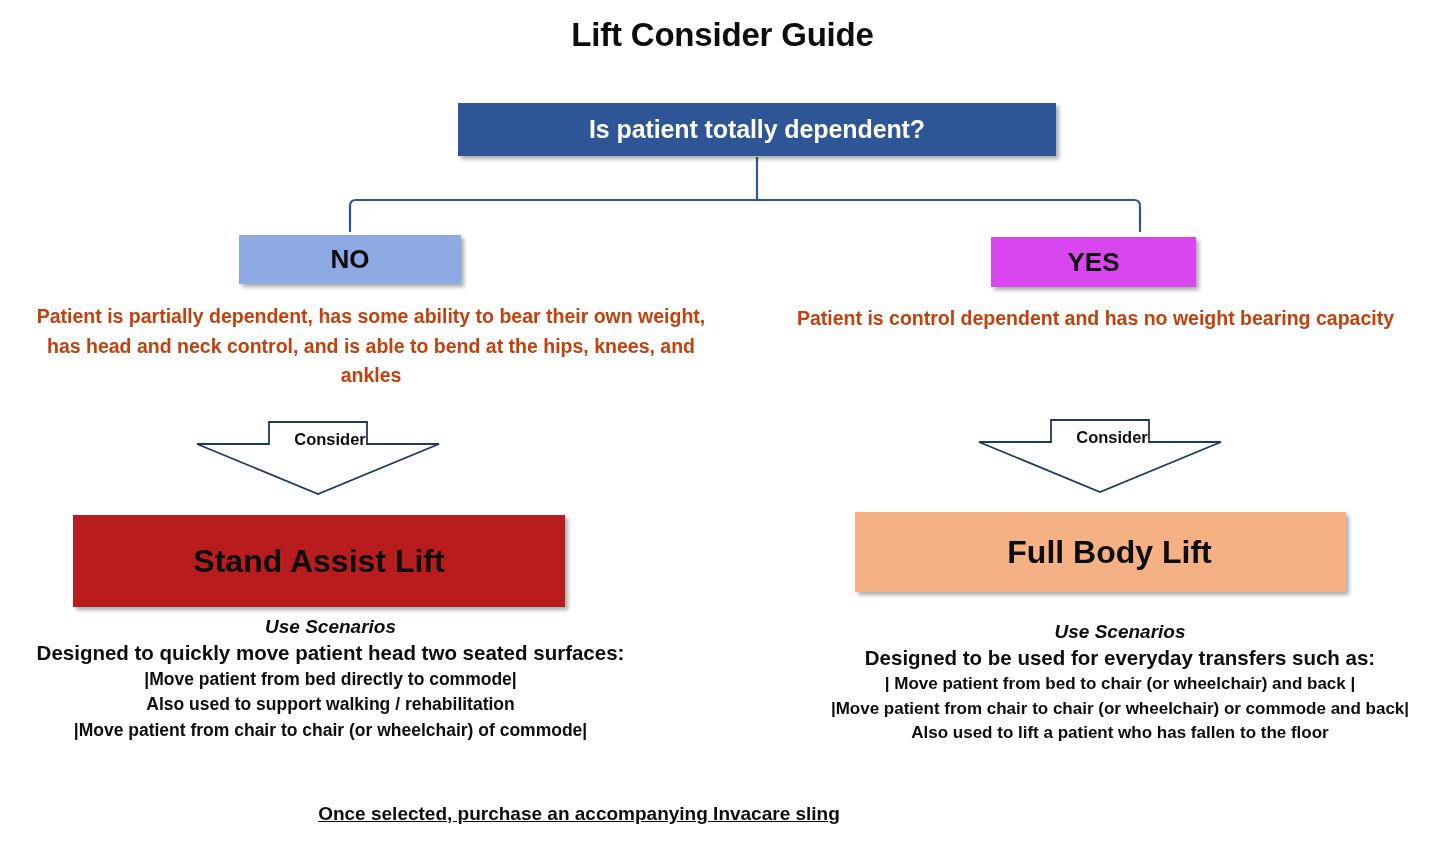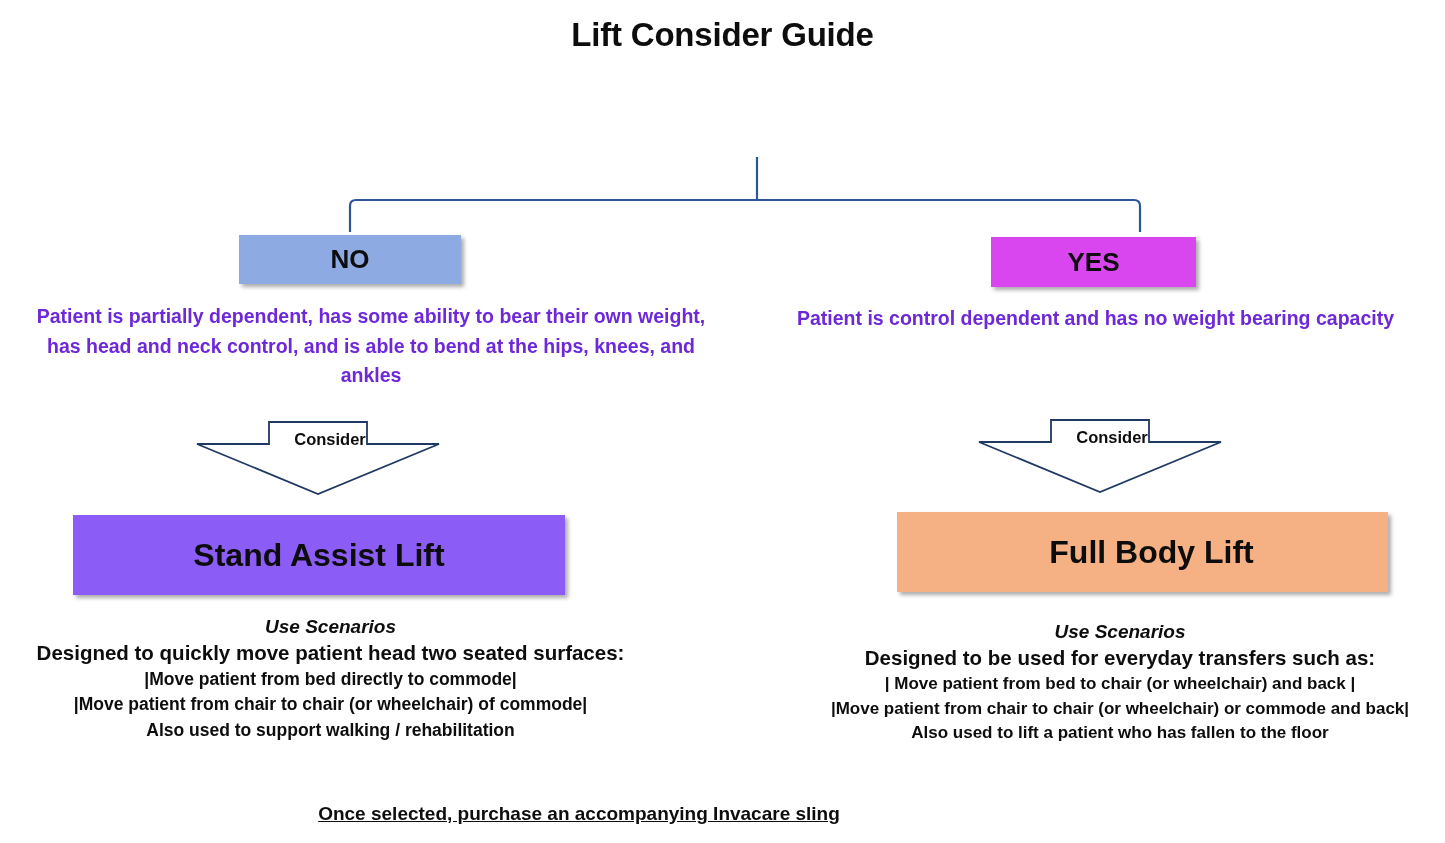--- a/index.html
+++ b/index.html
@@ -79,29 +79,29 @@
     background: #d946ef;
     color: #0d0d0d;
     font-size: 26px;
     font-weight: bold;
   }
 
   .box-product-left {
     left: 73px;
     top: 515px;
     width: 492px;
-    height: 80px;
-    background: #8b5cf6;
+    height: 92px;
+    background: #b91c1c;
     color: #0d0d0d;
     font-size: 32px;
     font-weight: bold;
   }
 
   .box-product-right {
-    left: 897px;
+    left: 855px;
     top: 512px;
     width: 491px;
     height: 80px;
     background: #f5b183;
     color: #0d0d0d;
     font-size: 32px;
     font-weight: bold;
     padding-left: 18px;
   }
 
@@ -115,21 +115,21 @@
     pointer-events: none;
   }
 
   
   .desc {
     position: absolute;
     text-align: center;
     font-size: 19.5px;
     font-weight: bold;
     line-height: 1.52;
-    color: #6d28d9;
+    color: #c2410c;
   }
   .desc-left  { left: 30px;  top: 302px; width: 682px; }
   .desc-right { left: 795px; top: 304px; width: 601px; }
 
   
   .consider-wrap {
     position: absolute;
     width: 246px;
     height: 76px;
   }
@@ -197,20 +197,23 @@
 
   <div class="title">Lift Consider Guide</div>
 
   <svg class="connector" viewBox="0 0 1445 843" width="1445" height="843" aria-hidden="true">
 
     <path d="M 757 157 L 757 200" fill="none" stroke="#2e5596" stroke-width="2.2"></path>
 
     <path d="M 350 232 L 350 206 Q 350 200 356 200 L 1134 200 Q 1140 200 1140 206 L 1140 232" fill="none" stroke="#2e5596" stroke-width="2.2" stroke-linecap="butt"></path>
   </svg>
 
+  <div class="box box-decision">
+    <span>Is patient totally dependent?</span>
+  </div>
 
   <div class="box box-no">
     <span>NO</span>
   </div>
 
   <div class="desc desc-left">Patient is partially dependent, has some ability to bear their own weight, has head and neck control, and is able to bend at the hips, knees, and ankles</div>
 
   <div class="consider-wrap consider-left">
     <svg width="246" height="76" viewBox="0 0 246 76" aria-hidden="true">
       <polygon points="74,2 172,2 172,24 244,24 123,74 2,24 74,24" fill="#ffffff" stroke="#1f3864" stroke-width="1.8" stroke-linejoin="miter"></polygon>
@@ -219,22 +222,22 @@
   </div>
 
   <div class="box box-product-left">
     <span>Stand Assist Lift</span>
   </div>
 
   <div class="scenarios scen-left">
     <div class="scen-head">Use Scenarios</div>
     <div class="scen-sub">Designed to quickly move patient head two seated surfaces:</div>
     <div class="scen-line">|Move patient from bed directly to commode|</div>
+    <div class="scen-line">Also used to support walking / rehabilitation</div>
     <div class="scen-line">|Move patient from chair to chair (or wheelchair) of commode|</div>
-    <div class="scen-line">Also used to support walking / rehabilitation</div>
   </div>
 
   <div class="box box-yes">
     <span>YES</span>
   </div>
 
   <div class="desc desc-right">Patient is control dependent and has no weight bearing capacity</div>
 
   <div class="consider-wrap consider-right">
     <svg width="246" height="76" viewBox="0 0 246 76" aria-hidden="true">

